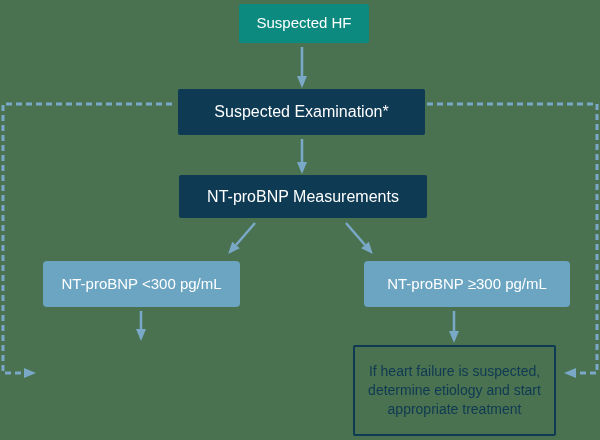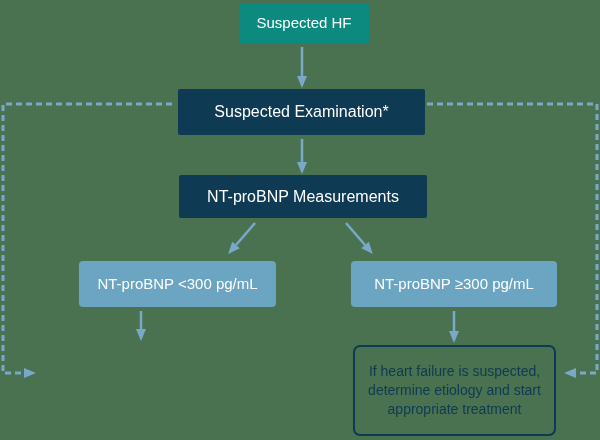--- a/index.html
+++ b/index.html
@@ -9,21 +9,21 @@
     background:#4a7150;overflow:hidden;
   }
   .connectors{position:absolute;left:0;top:0;pointer-events:none;}
   .node{
     position:absolute;display:flex;align-items:center;justify-content:center;
     text-align:center;font-weight:normal;box-sizing:border-box;line-height:1.25;
   }
   .node-teal{background:#0d8a80;color:#ffffff;border-radius:2px;}
   .node-navy{background:#0e3a53;color:#ffffff;border-radius:2px;}
   .node-blue{background:#6ba5c2;color:#ffffff;border-radius:4px;}
-  .node-outline{background:transparent;color:#0e3a53;border:2px solid #0e3a53;border-radius:7px;text-align:center;}
+  .node-outline{background:transparent;color:#0e3a53;border:2px solid #0e3a53;border-radius:2px;text-align:center;}
   .fs15{font-size:15px;}
   .fs16{font-size:16px;}
   .fs14{font-size:14px;line-height:1.35;}
 </style>
 </head>
 <body>
 
 <div class="canvas">
 
   <svg class="connectors" width="600" height="440" viewBox="0 0 600 440">
@@ -49,25 +49,25 @@
   </div>
 
   <div class="node node-navy fs16" style="left:178px;top:89px;width:247px;height:46px;">
     <span>Suspected Examination*</span>
   </div>
 
   <div class="node node-navy fs16" style="left:179px;top:175px;width:248px;height:43px;">
     <span>NT-proBNP Measurements</span>
   </div>
 
-  <div class="node node-blue fs15" style="left:43px;top:261px;width:197px;height:46px;margin-left:36px;">
+  <div class="node node-blue fs15" style="left:43px;top:261px;width:197px;height:46px;">
     <span>NT-proBNP &lt;300 pg/mL</span>
   </div>
 
-  <div class="node node-blue fs15" style="left:351px;top:261px;width:206px;height:46px;">
+  <div class="node node-blue fs15" style="left:364px;top:261px;width:206px;height:46px;">
     <span>NT-proBNP ≥300 pg/mL</span>
   </div>
 
 
   <div class="node node-outline fs14" style="left:353px;top:345px;width:203px;height:91px;padding:0 9px;">
     <span>If heart failure is suspected, determine etiology and start appropriate treatment</span>
   </div>
 
 </div>
 

